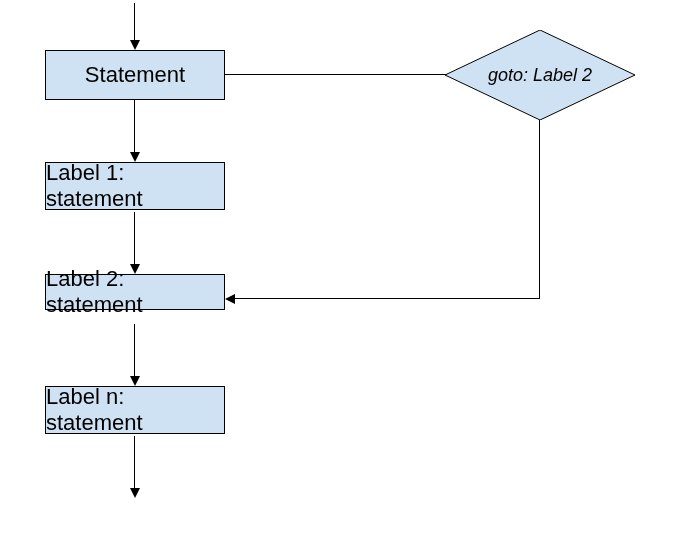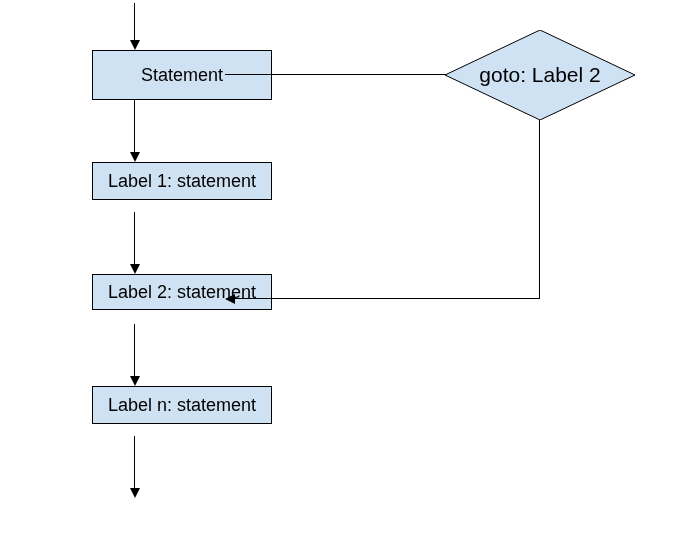--- a/index.html
+++ b/index.html
@@ -10,45 +10,45 @@
       font-family: Arial, sans-serif;
       position: relative;
     }
     .box {
       position: absolute;
       background: #cfe2f3;
       border: 1px solid #000;
       display: flex;
       align-items: center;
       justify-content: center;
-      font-size: 18px;
+      font-size: 22px;
       color: #000;
-      margin-left: 47px;
     }
     .diamond {
       position: absolute;
       width: 190px;
       height: 90px;
       left: 445px;
       top: 30px;
     }
     .diamond-shape {
       width: 100%;
       height: 100%;
       position: absolute;
     }
     .diamond-label {
       position: absolute;
       width: 100%;
       height: 100%;
       display: flex;
       align-items: center;
       justify-content: center;
-      font-size: 21px;
+      font-size: 18px;
       color: #000;
+      font-style: italic;
     }
     .arrow-line {
       position: absolute;
       background: #000;
     }
     .arrow-head {
       position: absolute;
       width: 0;
       height: 0;
     }
@@ -69,35 +69,35 @@
 <div class="arrow-line" style="left:134px; top:3px; width:1px; height:40px;"></div>
 <div class="arrow-head arrow-down" style="left:130px; top:40px;"></div>
 
 <div class="box" style="left:45px; top:50px; width:180px; height:50px;">
   <span>Statement</span>
 </div>
 
 <div class="arrow-line" style="left:134px; top:100px; width:1px; height:55px;"></div>
 <div class="arrow-head arrow-down" style="left:130px; top:152px;"></div>
 
-<div class="box" style="left:45px; top:162px; width:180px; height:38px;">
+<div class="box" style="left:45px; top:162px; width:180px; height:48px;">
   <span>Label 1: statement</span>
 </div>
 
 <div class="arrow-line" style="left:134px; top:212px; width:1px; height:55px;"></div>
 <div class="arrow-head arrow-down" style="left:130px; top:264px;"></div>
 
 <div class="box" style="left:45px; top:274px; width:180px; height:36px;">
   <span>Label 2: statement</span>
 </div>
 
 <div class="arrow-line" style="left:134px; top:324px; width:1px; height:55px;"></div>
 <div class="arrow-head arrow-down" style="left:130px; top:376px;"></div>
 
-<div class="box" style="left:45px; top:386px; width:180px; height:38px;">
+<div class="box" style="left:45px; top:386px; width:180px; height:48px;">
   <span>Label n: statement</span>
 </div>
 
 <div class="arrow-line" style="left:134px; top:436px; width:1px; height:55px;"></div>
 <div class="arrow-head arrow-down" style="left:130px; top:488px;"></div>
 
 <div class="arrow-line" style="left:225px; top:74px; width:225px; height:1px;"></div>
 
 <div class="diamond">
   <svg class="diamond-shape" viewBox="0 0 190 90">

